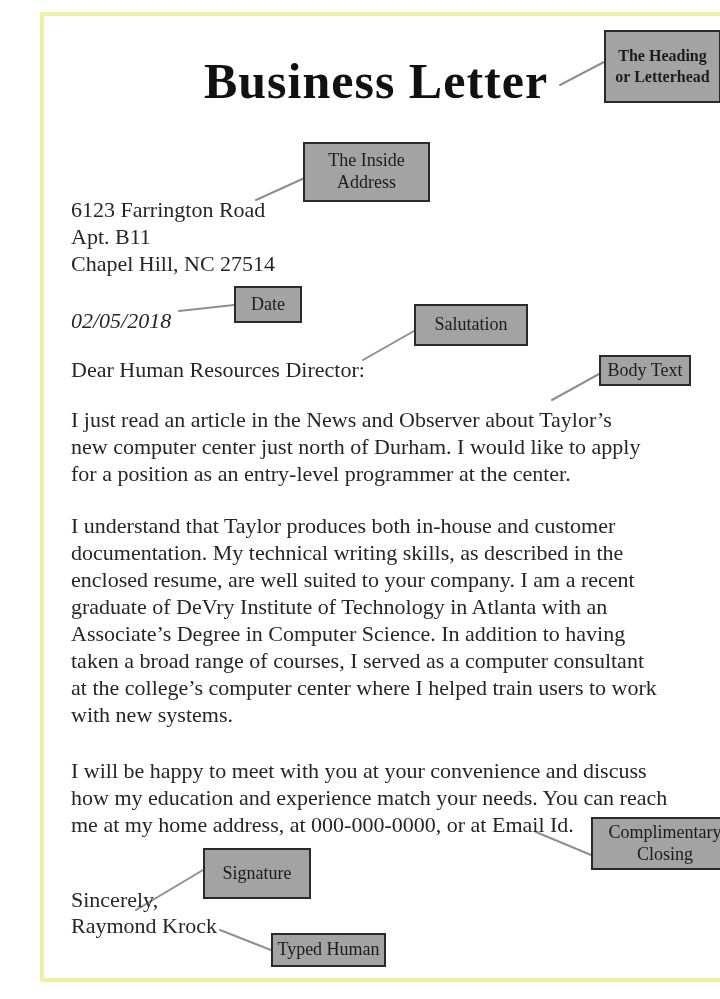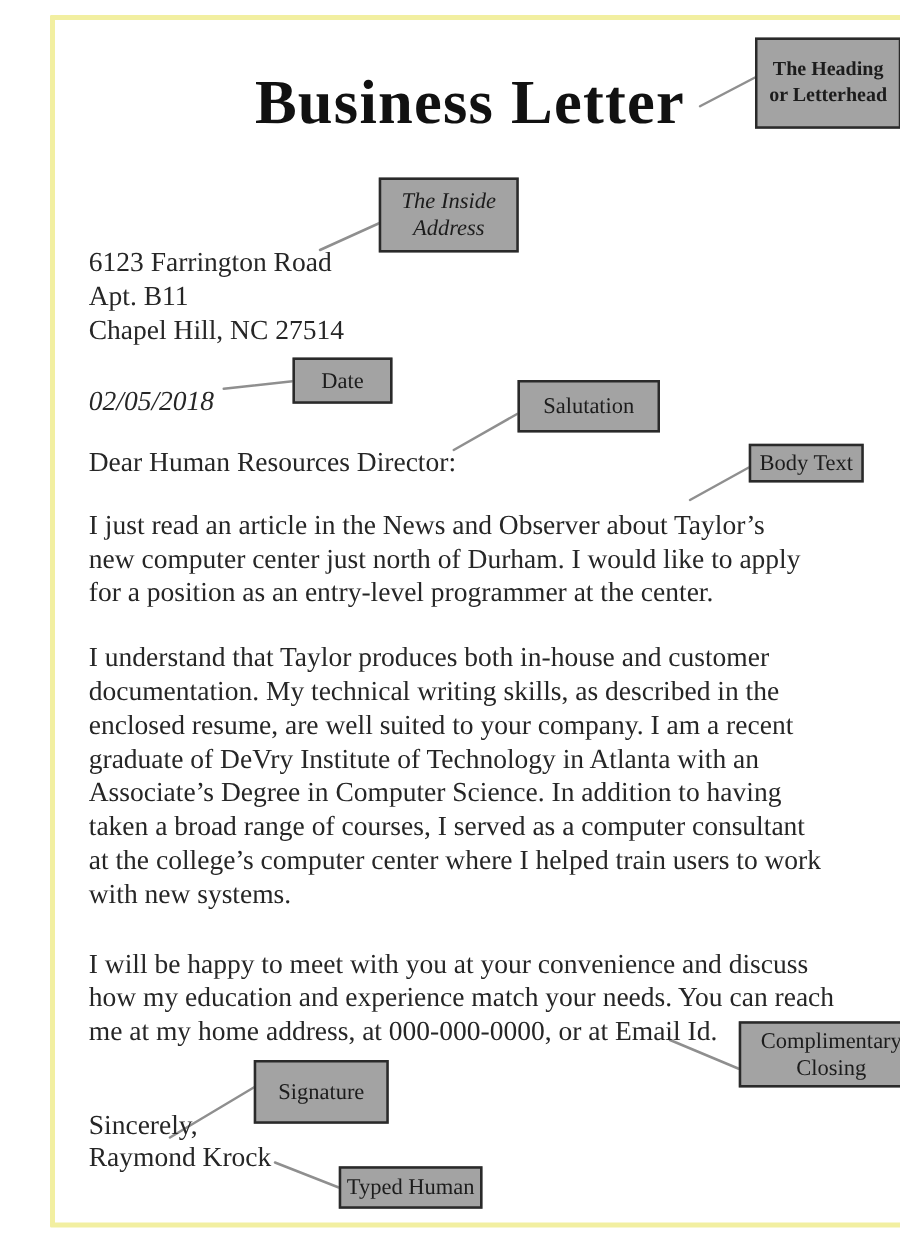--- a/index.html
+++ b/index.html
@@ -99,24 +99,24 @@
     <line x1="510" y1="832" x2="565" y2="855"></line>
     <line x1="110" y1="910" x2="182" y2="867"></line>
     <line x1="194" y1="930" x2="245" y2="950"></line>
   </svg>
 
   <div class="doc-title">Business Letter</div>
 
   <div class="callout bold" style="left:578px; top:30px; width:117px; height:73px;">The Heading
 or Letterhead</div>
 
-  <div class="callout" style="left:277px; top:142px; width:112px; height:60px;font-style:italic;">The Inside
+  <div class="callout" style="left:277px; top:142px; width:127px; height:60px;">The Inside
 Address</div>
 
-  <div class="callout" style="left:208px; top:286px; width:80px; height:37px;">Date</div>
+  <div class="callout" style="left:208px; top:286px; width:68px; height:37px;">Date</div>
 
   <div class="callout" style="left:388px; top:304px; width:114px; height:42px;">Salutation</div>
 
   <div class="callout" style="left:573px; top:355px; width:92px; height:31px;">Body Text</div>
 
   <div class="callout" style="left:565px; top:817px; width:133px; height:53px;padding-left:15px;">Complimentary
 Closing</div>
 
   <div class="callout" style="left:177px; top:848px; width:108px; height:51px;">Signature</div>
 

